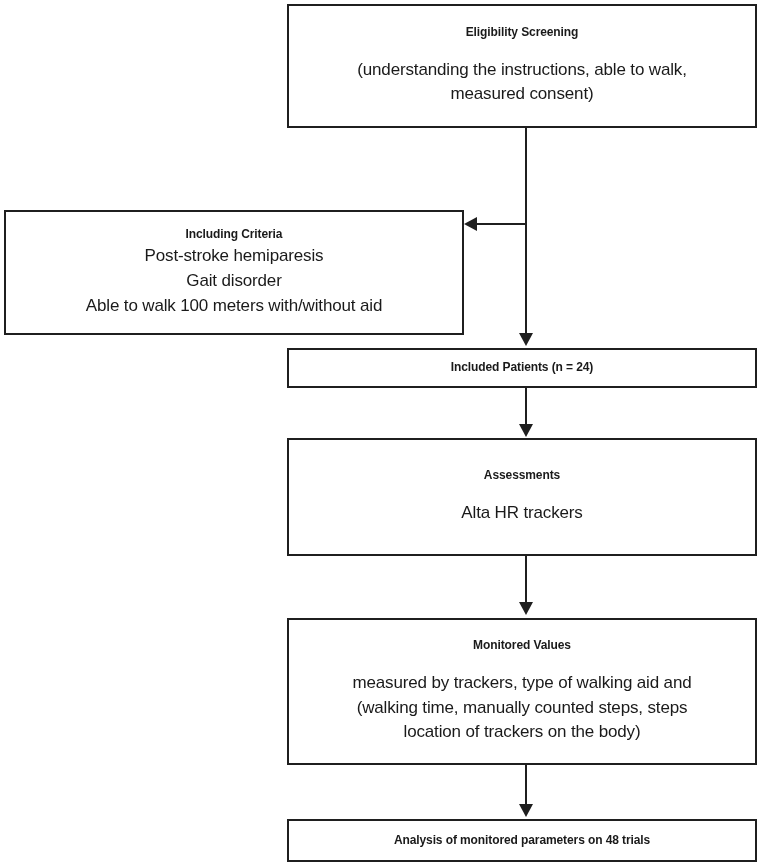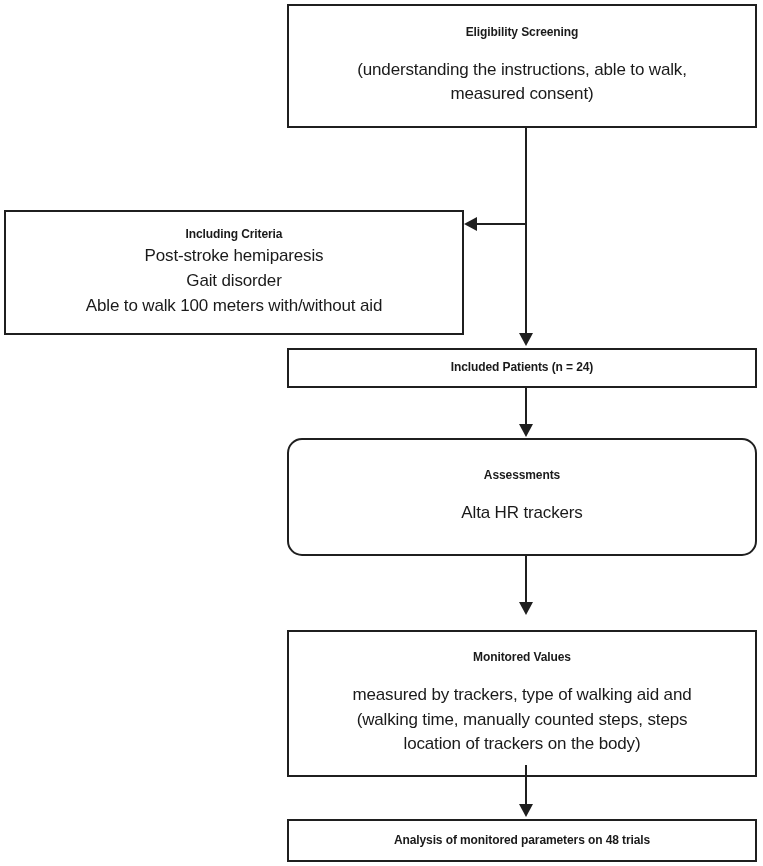--- a/index.html
+++ b/index.html
@@ -42,22 +42,22 @@
     letter-spacing: -0.15px;
   }
   .node-body .ln { display: block; white-space: nowrap; }
   .gap-lg { height: 17px; }
   .gap-sm { height: 2px; }
 
   
   #node-eligibility { left: 287px; top: 4px;   width: 470px; height: 124px; }
   #node-criteria    { left: 4px;   top: 166px; width: 460px; height: 125px; margin-top: 44px; }
   #node-included    { left: 287px; top: 348px; width: 470px; height: 40px;  }
-  #node-assessments { left: 287px; top: 438px; width: 470px; height: 118px; border-radius: 15px; }
-  #node-monitored   { left: 287px; top: 618px; width: 470px; height: 147px; margin-top: 12px; }
+  #node-assessments { left: 287px; top: 438px; width: 470px; height: 118px; }
+  #node-monitored   { left: 287px; top: 618px; width: 470px; height: 147px; }
   #node-analysis    { left: 287px; top: 819px; width: 470px; height: 43px;  }
 
   
   .vline {
     position: absolute;
     width: 2px;
     background: #1f1f1f;
   }
   .hline {
     position: absolute;

